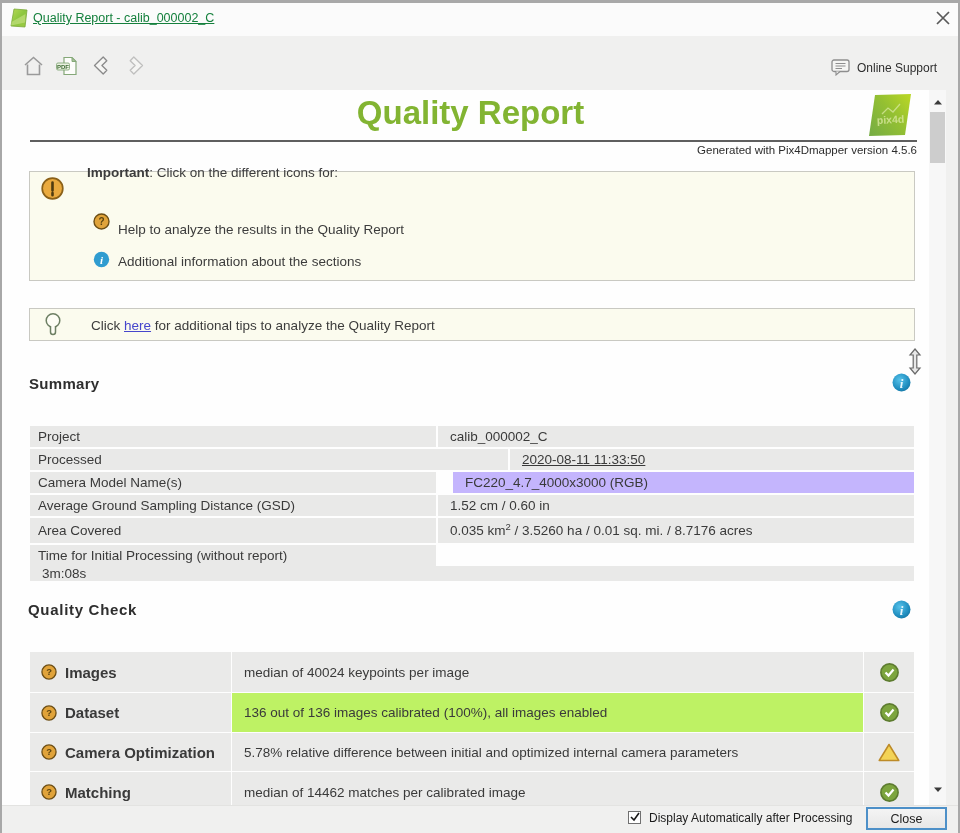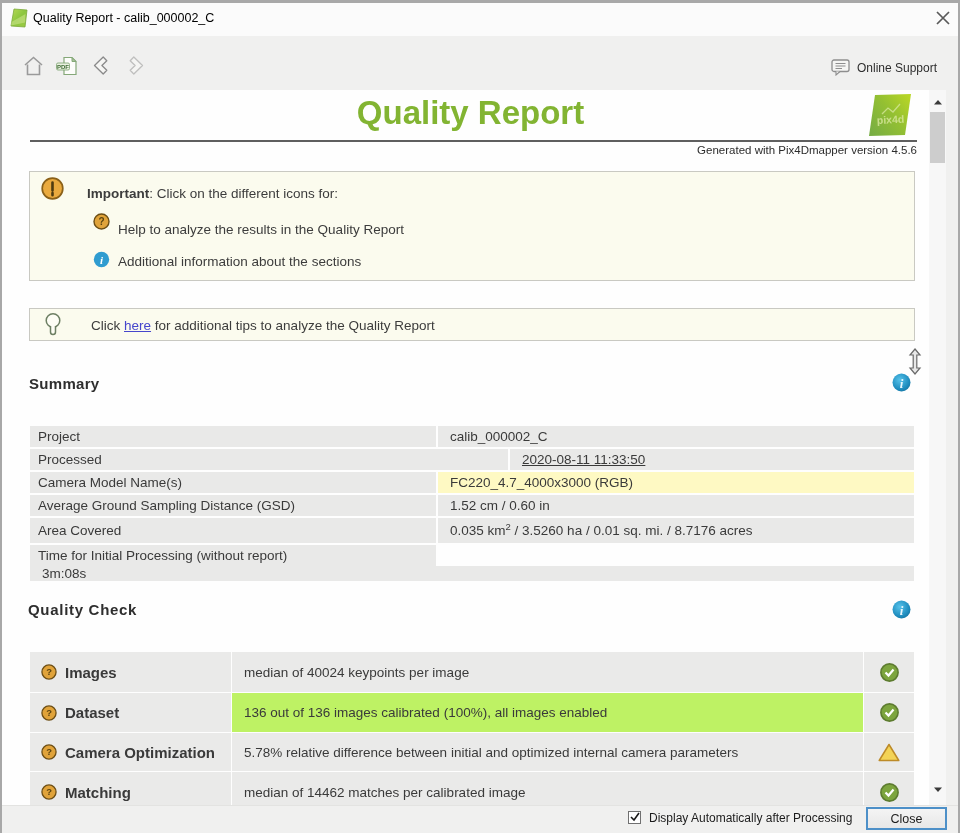--- a/index.html
+++ b/index.html
@@ -19,21 +19,21 @@
   <defs>
       <linearGradient id="pgi" x1="0" y1="0" x2="1" y2="1">
     <stop offset="0" stop-color="#b8d957"></stop>
         <stop offset="0.5" stop-color="#8cc63f"></stop>
         <stop offset="1" stop-color="#9ecb44"></stop>
   </linearGradient>
     </defs>
   <path d="M4,1 L17,2 L15,19 L1,18 Z" fill="url(#pgi)" stroke="#7aa83a" stroke-width="0.8"></path>
     <path d="M1.5,14 L15.5,6 L15,14.5 L1.2,17.5 Z" fill="#cfe690" opacity="0.55"></path>
 </svg>
-<div class="abs" style="left:33px;top:11px;font-size:12.5px;color:#000000;">Quality Report - calib_000002_C</div>
+<div class="abs" style="left:33px;top:11px;font-size:12.5px;color:#15803d;text-decoration:underline;">Quality Report - calib_000002_C</div>
 <svg class="abs" style="left:935px;top:11px;" width="16" height="15" viewBox="0 0 16 15">
   <path d="M2,1 L14,13 M14,1 L2,13" stroke="#5a5a5a" stroke-width="1.7"></path>
 </svg>
 
 <div class="abs" style="left:2px;top:36px;width:956px;height:54px;background:#f0f0ef;"></div>
 
 <svg class="abs" style="left:23px;top:56px;" width="21" height="20" viewBox="0 0 21 20">
   <path d="M2,9 L10.5,1.5 L19,9" fill="none" stroke="#9a9a9a" stroke-width="1.6"></path>
   <path d="M4.5,8.5 L4.5,18.5 L16.5,18.5 L16.5,8.5" fill="none" stroke="#9a9a9a" stroke-width="1.6"></path>
 </svg>
@@ -77,21 +77,21 @@
   <path d="M16,22 L22,16 L27,20 L34,12" fill="none" stroke="#d4e69a" stroke-width="1.3" opacity="0.8"></path>
 </svg>
 <div class="abs" style="left:30px;top:140px;width:887px;height:2px;background:#5f5f5f;"></div>
 <div class="abs" style="left:30px;top:144px;width:887px;text-align:right;font-size:11.5px;color:#2c2c2c;">Generated with Pix4Dmapper version 4.5.6</div>
 
 <div class="abs" style="left:29px;top:171px;width:886px;height:110px;background:#fbfbee;border:1px solid #c9c9c2;"></div>
 <svg class="abs" style="left:41px;top:177px;" width="23" height="23" viewBox="0 0 23 23">
   <circle cx="11.5" cy="11.5" r="10.3" fill="#eaaa3e" stroke="#8a6018" stroke-width="1.7"></circle>
   <path d="M11.5,5.5 L11.5,13.5 M11.5,16 L11.5,18.3" stroke="#503c10" stroke-width="2.6" stroke-linecap="round"></path>
 </svg>
-<div class="abs" style="left:87px;top:186px;font-size:13.5px;color:#3c3c3c;"><b>Important</b>: Click on the different icons for:</div>
+<div class="abs" style="left:87px;top:165px;font-size:13.5px;color:#3c3c3c;"><b>Important</b>: Click on the different icons for:</div>
 <svg class="abs" style="left:93px;top:213px;" width="17" height="17" viewBox="0 0 17 17">
   <circle cx="8.5" cy="8.5" r="7.5" fill="#e0a33a" stroke="#6d4e14" stroke-width="1.4"></circle>
   <text x="8.5" y="12" text-anchor="middle" font-family="Liberation Sans" font-size="10" font-weight="bold" fill="#5a430f">?</text>
 </svg>
 <div class="abs" style="left:118px;top:222px;font-size:13.5px;color:#3c3c3c;">Help to analyze the results in the Quality Report</div>
 <svg class="abs" style="left:93px;top:251px;" width="17" height="17" viewBox="0 0 17 17">
   <circle cx="8.5" cy="8.5" r="7.7" fill="#2f9cd0"></circle>
   <text x="8.5" y="12.5" text-anchor="middle" font-family="Liberation Serif" font-size="11" font-weight="bold" font-style="italic" fill="#fff">i</text>
 </svg>
 <div class="abs" style="left:118px;top:254px;font-size:13.5px;color:#3c3c3c;">Additional information about the sections</div>
@@ -123,22 +123,22 @@
 <div id="sumtable" class="abs" style="left:30px;top:426px;width:884px;">
     <div style="display:flex;margin-bottom:2px;">
     <div style="width:406px;background:#e9e9e8;font-size:13.5px;color:#3a3a3a;display:flex;align-items:center;padding-left:8px;height:21px;margin-right:2px;">Project</div>
     <div style="flex:1;background:#e9e9e8;font-size:13.5px;color:#3a3a3a;display:flex;align-items:center;padding-left:12px;height:21px;">calib_000002_C</div>
   </div>
     <div style="display:flex;margin-bottom:2px;">
     <div style="width:478px;background:#e9e9e8;font-size:13.5px;color:#3a3a3a;display:flex;align-items:center;padding-left:8px;height:21px;margin-right:2px;">Processed</div>
     <div style="flex:1;background:#e9e9e8;font-size:13.5px;color:#3a3a3a;display:flex;align-items:center;padding-left:12px;height:21px;text-decoration:underline;">2020-08-11 11:33:50</div>
   </div>
     <div style="display:flex;margin-bottom:2px;">
-    <div style="width:406px;background:#e9e9e8;font-size:13.5px;color:#3a3a3a;display:flex;align-items:center;padding-left:8px;height:21px;margin-right:2px;">Camera Model Name(s)</div>
-    <div style="flex:1;background:#fef9c3;font-size:13.5px;color:#3a3a3a;display:flex;align-items:center;padding-left:12px;height:21px;">FC220_4.7_4000x3000 (RGB)</div>
+    <div style="width:406px;background:#e9e9e8;font-size:13.5px;color:#3a3a3a;display:flex;align-items:center;padding-left:8px;height:21px;margin-right:17px;">Camera Model Name(s)</div>
+    <div style="flex:1;background:#c4b5fd;font-size:13.5px;color:#3a3a3a;display:flex;align-items:center;padding-left:12px;height:21px;">FC220_4.7_4000x3000 (RGB)</div>
   </div>
     <div style="display:flex;margin-bottom:2px;">
     <div style="width:406px;background:#e9e9e8;font-size:13.5px;color:#3a3a3a;display:flex;align-items:center;padding-left:8px;height:21px;margin-right:2px;">Average Ground Sampling Distance (GSD)</div>
     <div style="flex:1;background:#e9e9e8;font-size:13.5px;color:#3a3a3a;display:flex;align-items:center;padding-left:12px;height:21px;">1.52 cm / 0.60 in</div>
   </div>
     <div style="display:flex;margin-bottom:2px;">
     <div style="width:406px;background:#e9e9e8;font-size:13.5px;color:#3a3a3a;display:flex;align-items:center;padding-left:8px;height:25px;margin-right:2px;">Area Covered</div>
     <div style="flex:1;background:#e9e9e8;font-size:13.5px;color:#3a3a3a;display:flex;align-items:center;padding-left:12px;height:25px;">0.035 km<span style="font-size:9.5px;position:relative;top:-4.5px">2</span>&nbsp;/ 3.5260 ha / 0.01 sq. mi. / 8.7176 acres</div>
   </div>
     <div style="display:flex;margin-bottom:16px;flex-direction:column;">

